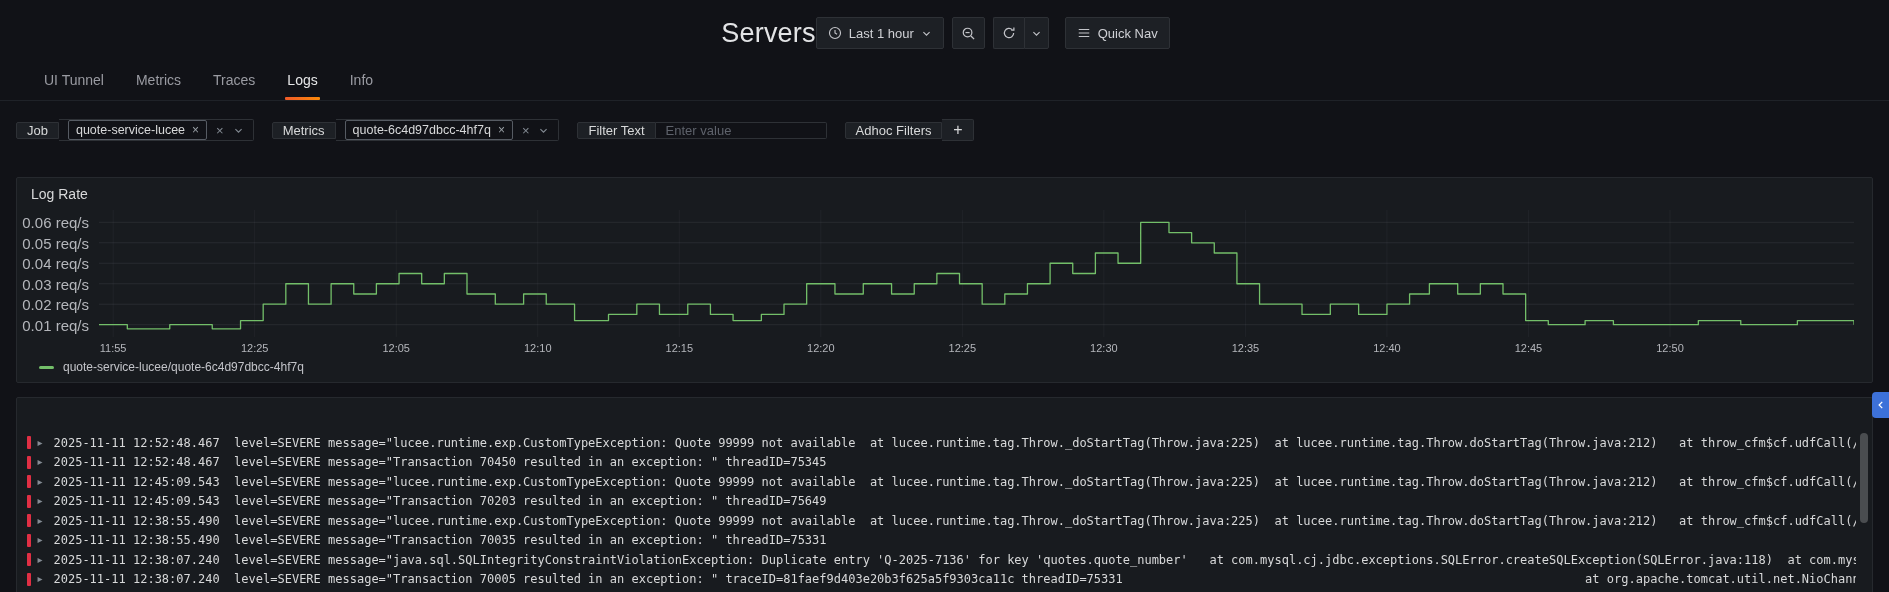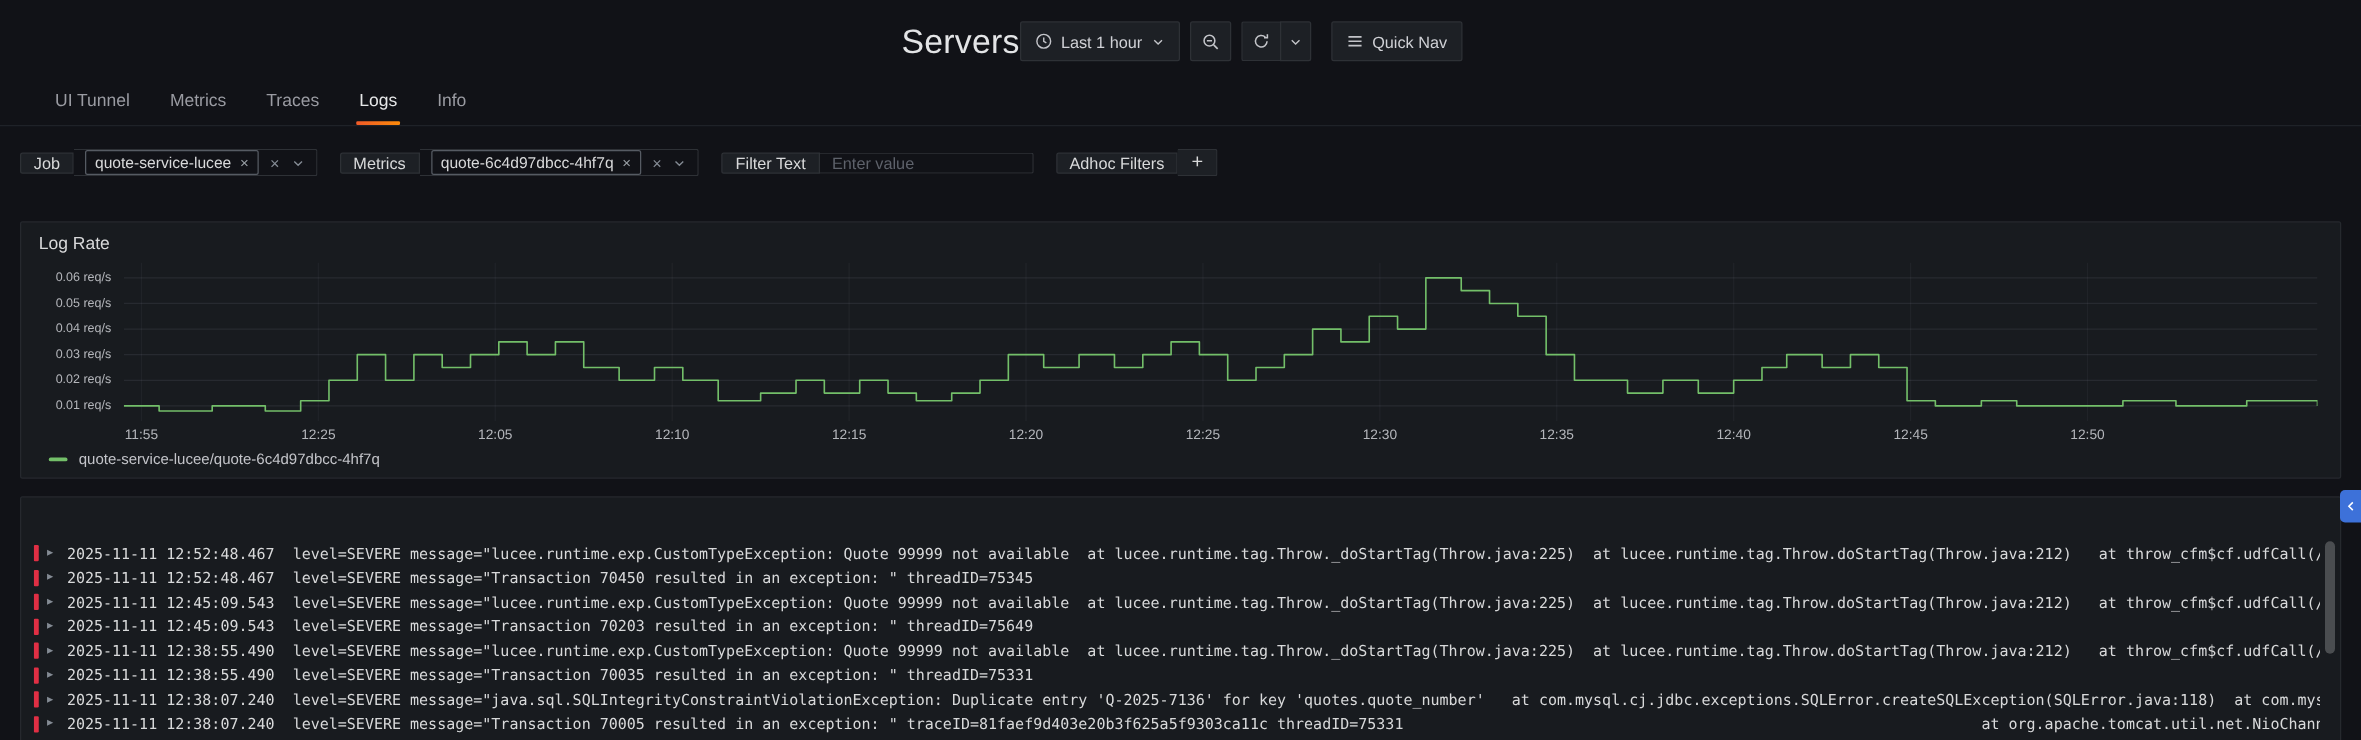--- a/index.html
+++ b/index.html
@@ -44,21 +44,21 @@
     border-radius:0 2px 2px 0;color:#d8d9da;font-size:13px;padding:0 10px;font-family:inherit;outline:none}
   .filter-input::placeholder{color:#5e626b}
   .plus-btn{width:32px;display:flex;align-items:center;justify-content:center;background:#1d2025;
     border:1px solid #2e3136;border-left:none;border-radius:0 2px 2px 0;color:#d8d9da;font-size:16px;cursor:pointer}
   
   .panel{margin:0 16px;background:#181b1f;border:1px solid #26292e;border-radius:2px}
   .panel-title{padding:8px 14px 2px;font-size:14px;font-weight:500;color:#d8d9da}
   .log-rate-panel{margin-top:19px;height:204px;display:flex;flex-direction:column}
   .chart-wrap{flex:1;display:grid;grid-template-columns:82px 1fr;grid-template-rows:1fr 20px;padding:6px 18px 0 0}
   .y-axis{position:relative}
-  .y-axis span{position:absolute;right:10px;transform:translateY(-50%);font-size:10px;color:#b4b6bb;white-space:nowrap}
+  .y-axis span{position:absolute;right:10px;transform:translateY(-50%);font-size:15px;color:#b4b6bb;white-space:nowrap}
   .plot{position:relative}
   .plot svg{position:absolute;inset:0;width:100%;height:100%}
   .x-axis{grid-column:2;position:relative}
   .x-axis span{position:absolute;top:5px;transform:translateX(-50%);font-size:11px;color:#b4b6bb}
   .legend{padding:3px 14px 8px 22px;display:flex;align-items:center;gap:9px;font-size:12px;color:#c3c4c9}
   .legend-dash{width:15px;height:3px;border-radius:2px;background:#73bf69;flex:none}
   
   .all-logs-panel{margin-top:14px;height:280px;position:relative;overflow:hidden}
   .logs{position:absolute;top:35px;left:10px;right:16px;bottom:0;overflow:hidden}
   .log-row{display:flex;align-items:center;height:19.5px;white-space:pre;cursor:pointer}

